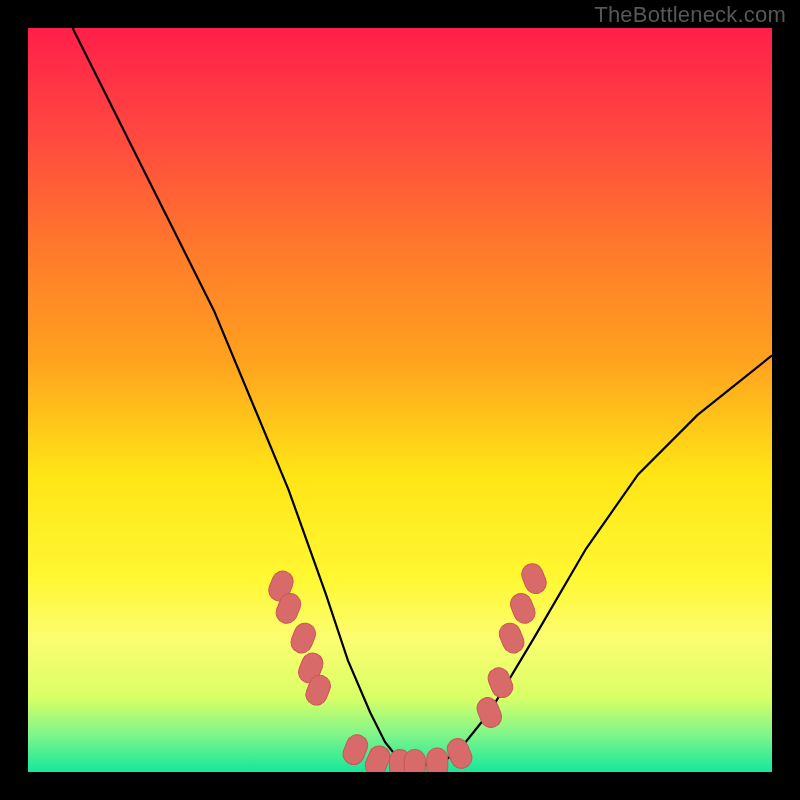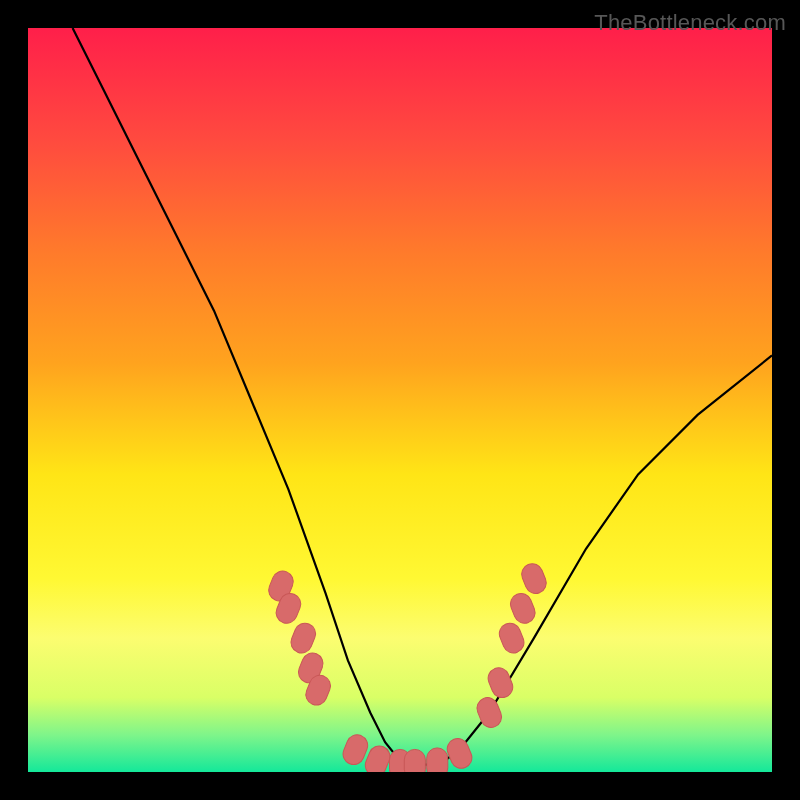--- a/index.html
+++ b/index.html
@@ -5,21 +5,21 @@
   * { margin: 0; padding: 0; box-sizing: border-box; }
   html, body { width: 800px; height: 800px; overflow: hidden; background: #000; }
   .frame {
     position: relative;
     width: 800px;
     height: 800px;
     background: #000;
   }
   .watermark {
     position: absolute;
-    top: 10px;
+    top: 2px;
     right: 14px;
     font-family: Arial, Helvetica, sans-serif;
     font-size: 22px;
     color: #575757;
     letter-spacing: 0.2px;
     z-index: 5;
   }
   .plot-area {
     position: absolute;
     left: 28px;

